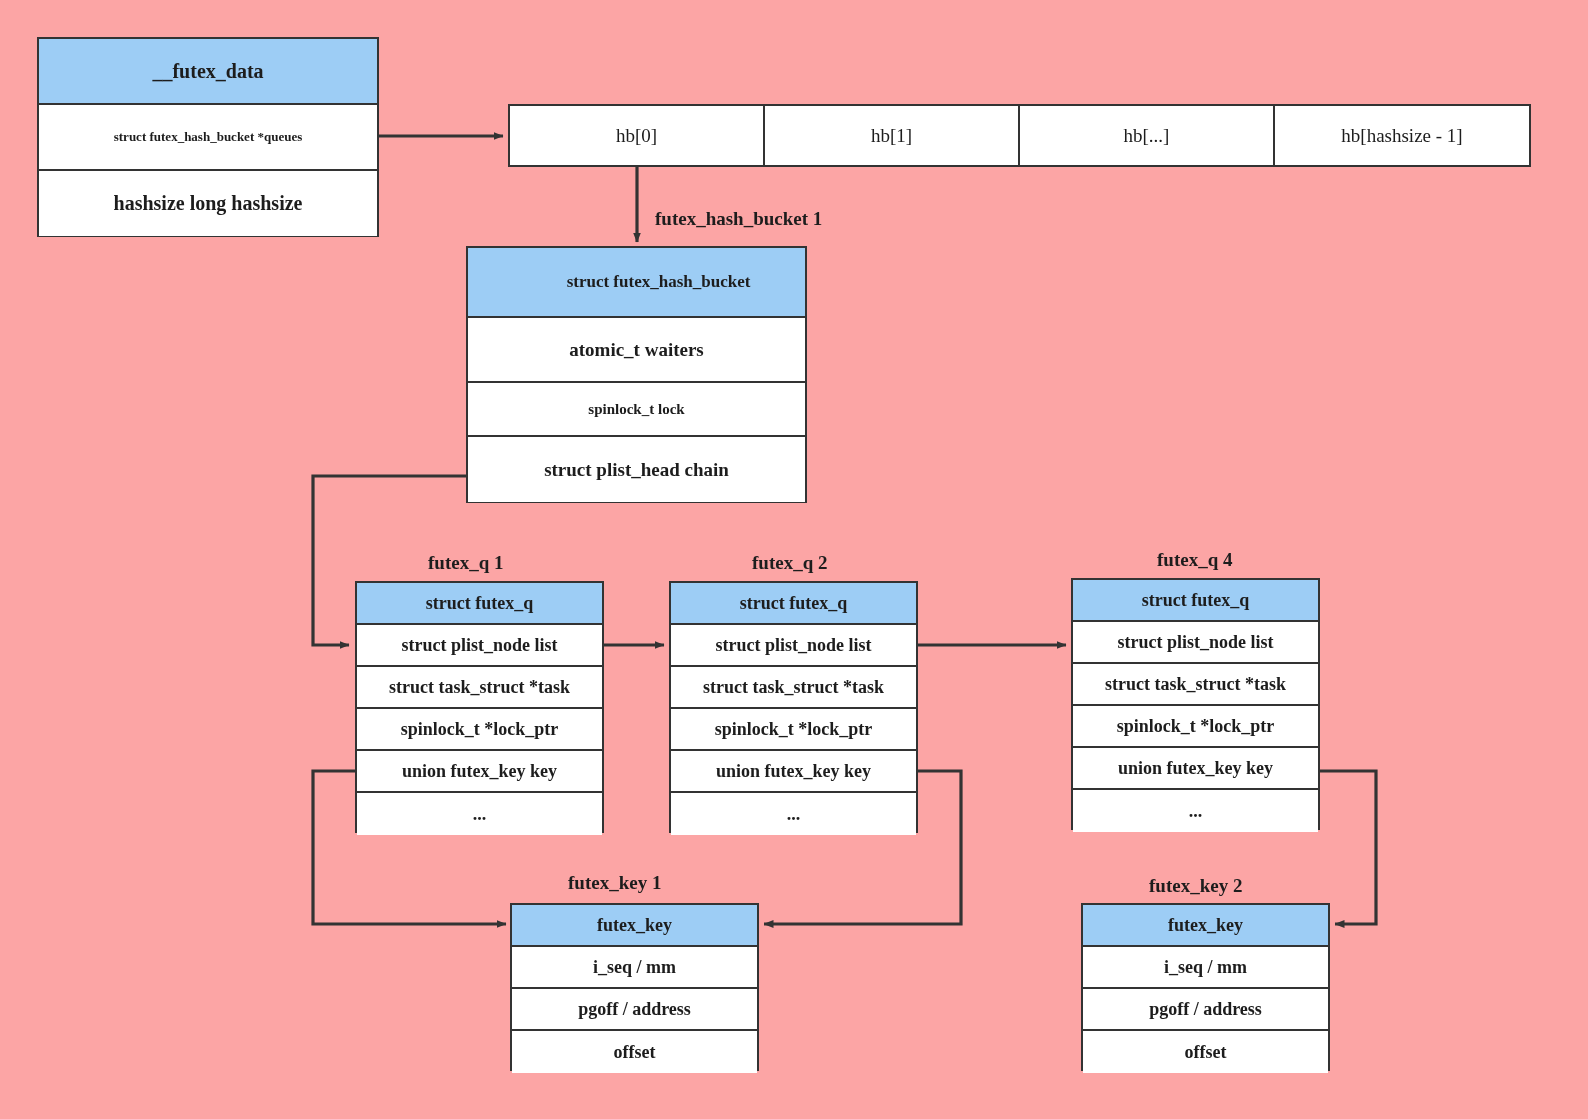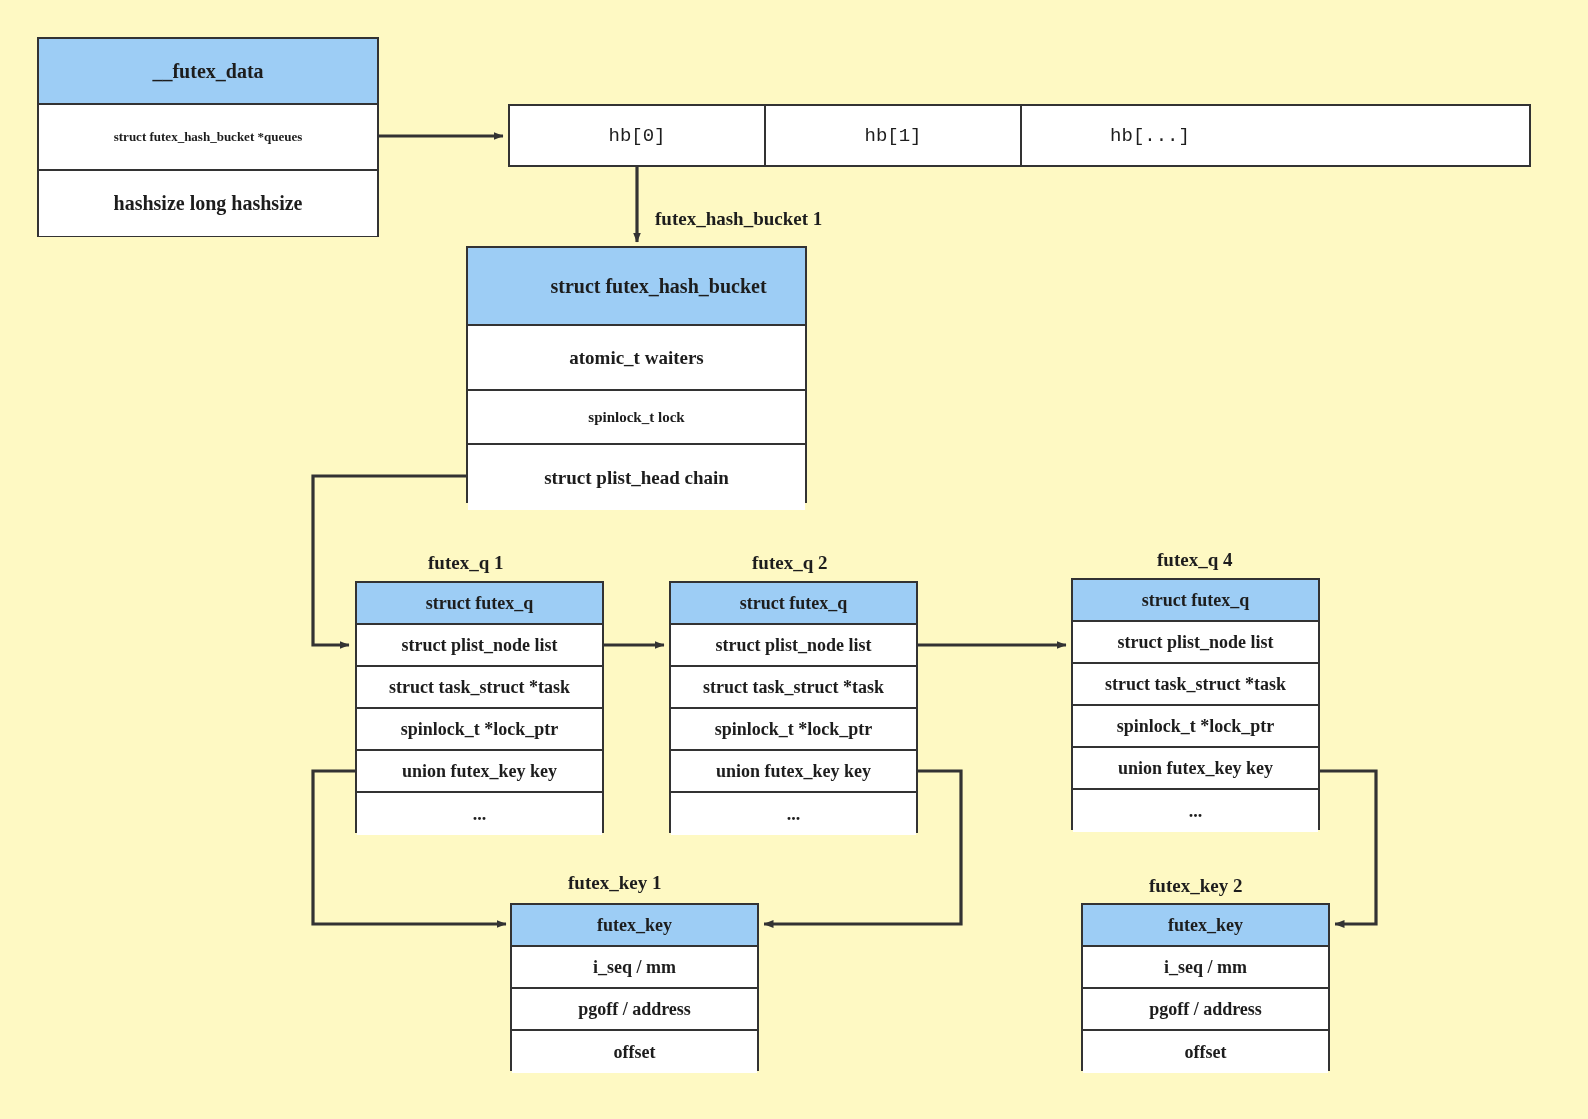--- a/index.html
+++ b/index.html
@@ -4,21 +4,21 @@
 <style>
   html, body {
     margin: 0;
     padding: 0;
     background: #f7f7f7;
   }
   #canvas {
     position: relative;
     width: 1588px;
     height: 1119px;
-    background: #fef9c3;
+    background: #fca5a5;
     font-family: "Liberation Serif", "DejaVu Serif", serif;
     overflow: hidden;
   }
   svg.wires {
     position: absolute;
     left: 0;
     top: 0;
     width: 1588px;
     height: 1119px;
     pointer-events: none;
@@ -59,21 +59,20 @@
   }
   .arr .cell {
     box-sizing: border-box;
     display: flex;
     align-items: center;
     justify-content: center;
     border-right: 2.5px solid #333333;
     color: #1d1d1d;
     font-size: 19px;
     white-space: nowrap;
-    font-family: Liberation Mono, monospace;
   }
   .arr .cell:last-child { border-right: none; }
 </style>
 </head>
 <body>
 
 <div id="canvas">
 
   <svg class="wires" viewBox="0 0 1588 1119" xmlns="http://www.w3.org/2000/svg">
     <defs>
@@ -104,25 +103,26 @@
   <div class="node" style="left:37px; top:37px; width:342px; height:200px;">
     <div class="row head" style="height:66px; font-size:20px;">__futex_data</div>
     <div class="row" style="height:66px; font-size:13px;">struct futex_hash_bucket *queues</div>
     <div class="row" style="height:65px; font-size:20px;">hashsize long hashsize</div>
   </div>
 
   <div class="arr" style="left:508px; top:104px; width:1023px; height:63px;">
     <div class="cell" style="width:256px;">hb[0]</div>
     <div class="cell" style="width:256px;">hb[1]</div>
     <div class="cell" style="width:256px;">hb[...]</div>
+    <div class="cell" style="width:255px;">hb[hashsize - 1]</div>
   </div>
 
   <div class="caption" style="left:655px; top:208px;">futex_hash_bucket 1</div>
   <div class="node" style="left:466px; top:246px; width:341px; height:257px;">
-    <div class="row head" style="height:78px; font-size:20px;padding-left:44px;">struct futex_hash_bucket</div>
+    <div class="row head" style="height:70px; font-size:17px;padding-left:44px;">struct futex_hash_bucket</div>
     <div class="row" style="height:65px; font-size:19px;">atomic_t waiters</div>
     <div class="row" style="height:54px; font-size:15px;">spinlock_t lock</div>
     <div class="row" style="height:65px; font-size:19px;">struct plist_head chain</div>
   </div>
 
   <div class="caption" style="left:428px; top:552px;">futex_q 1</div>
   <div class="node" style="left:355px; top:581px; width:249px; height:252px;">
     <div class="row head" style="height:42px; font-size:18px;">struct futex_q</div>
     <div class="row" style="height:42px; font-size:18px;">struct plist_node list</div>
     <div class="row" style="height:42px; font-size:18px;">struct task_struct *task</div>

